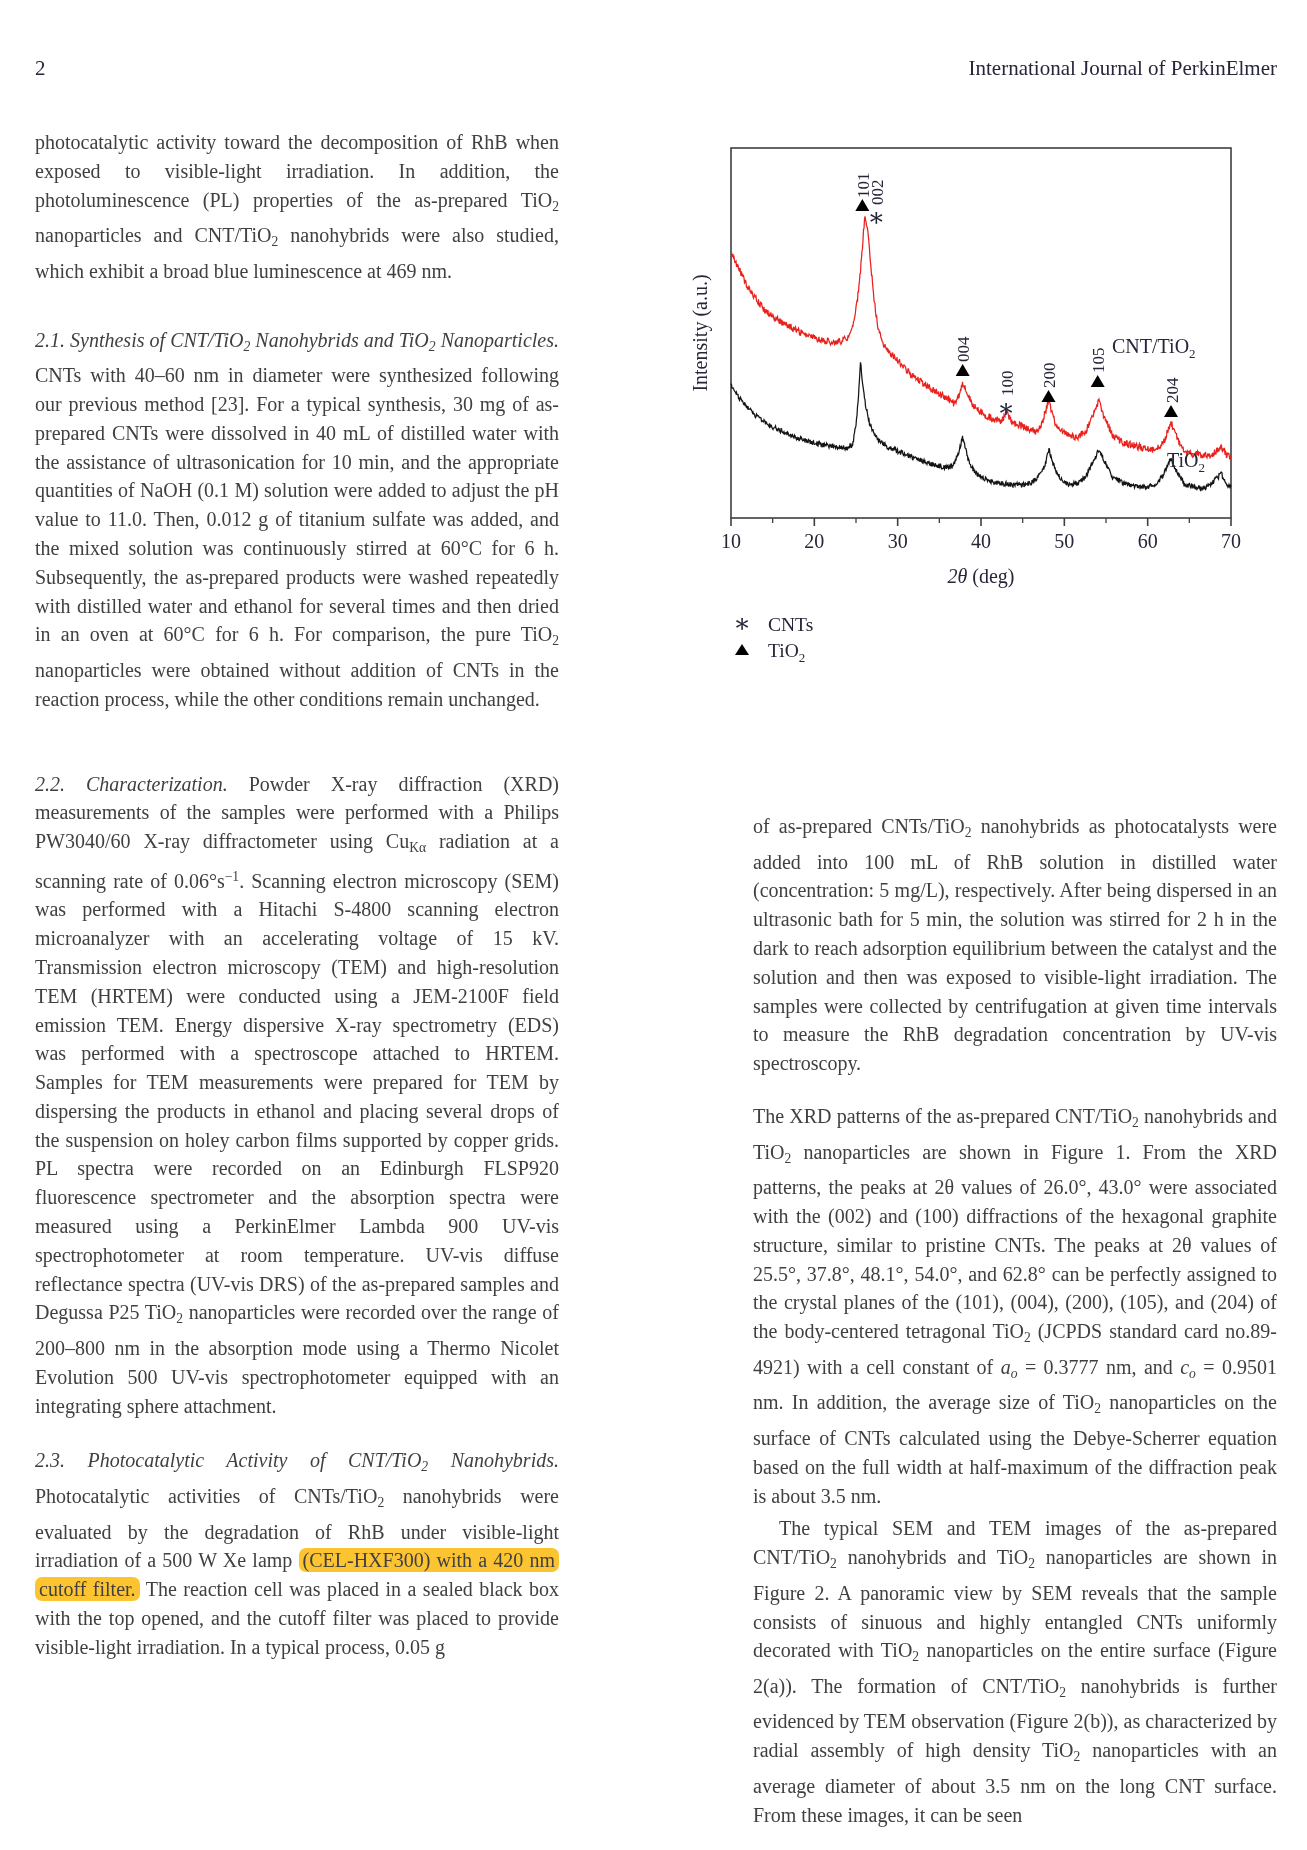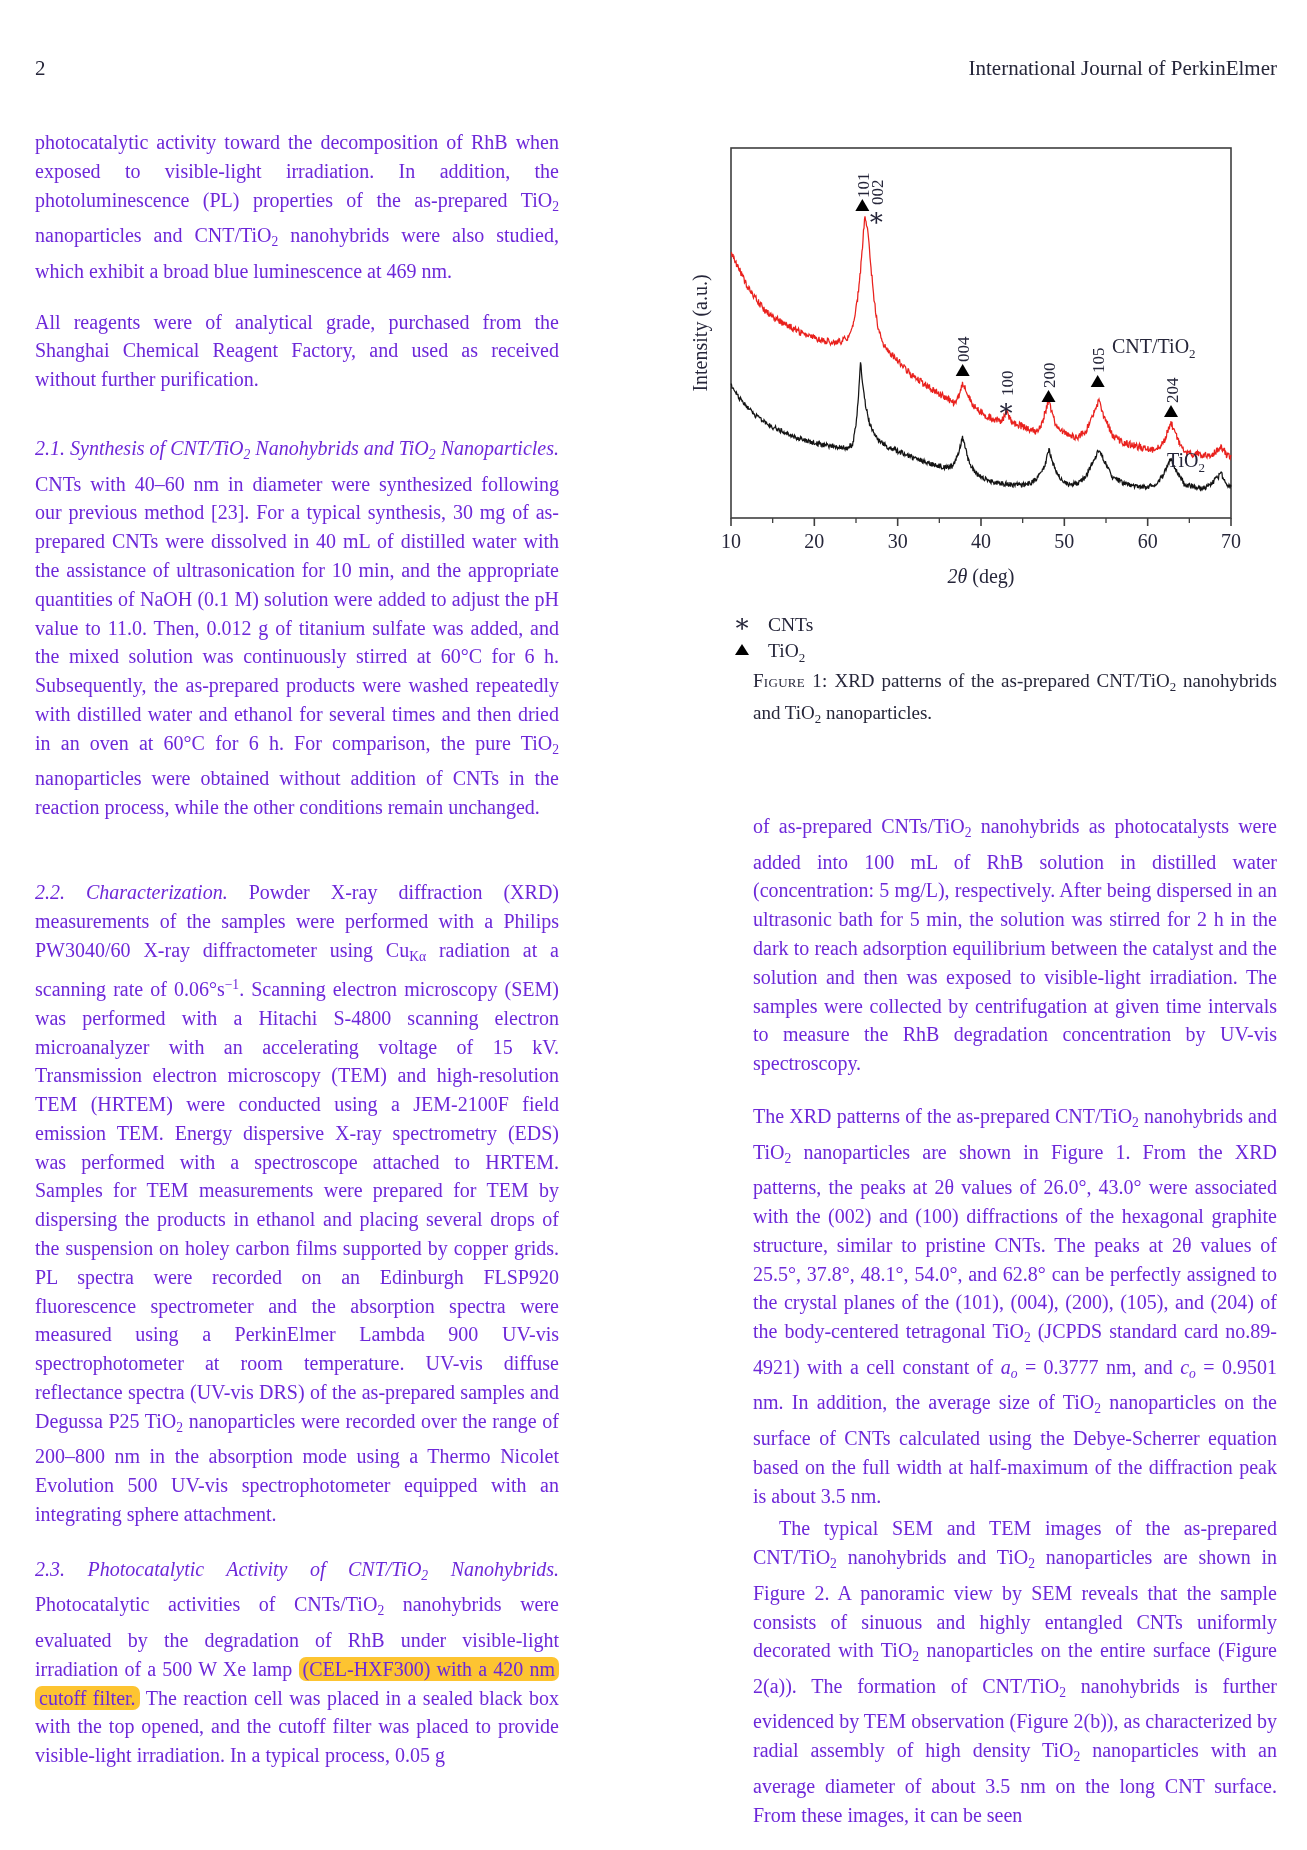--- a/index.html
+++ b/index.html
@@ -3,21 +3,21 @@
 <meta charset="utf-8">
 <style>
   html,body{margin:0;padding:0;background:#ffffff;}
   .page{position:relative;width:1307px;height:1850px;background:#fff;overflow:hidden;
         font-family:"Liberation Serif","DejaVu Serif",serif;color:#26263a;}
   .header{position:absolute;left:35px;top:56px;width:1242px;display:flex;
           justify-content:space-between;font-size:21px;}
   .col{position:absolute;width:524px;}
   #left-col{left:35px;top:118px;}
   #right-col{left:753px;top:800px;}
-  .para{margin:0;text-align:justify;font-size:20px;line-height:28.8px;color:#6d28d9;}
+  .para{margin:0;text-align:justify;font-size:20px;line-height:28.8px;color:#404040;}
   .para.indent{text-indent:26px;}
   .sec{margin:0;font-size:22.5px;font-weight:bold;color:#16161f;
        font-family:"Liberation Serif","DejaVu Serif",serif;}
   .i{font-style:italic;margin-top:28px;}
   .sub{font-size:0.68em;vertical-align:-0.28em;}
   .sup{font-size:0.68em;vertical-align:0.5em;}
   .hl{background:var(--hl,#fdc431);border-radius:7px;padding:1px 4px;
       box-decoration-break:clone;-webkit-box-decoration-break:clone;}
   .figure{position:absolute;left:595px;top:115px;width:700px;}
   #chart{display:block;}
@@ -29,21 +29,20 @@
 <body>
 
 <div class="page">
   <div class="header">
     <span>2</span>
     <span>International Journal of PerkinElmer</span>
   </div>
 
   <div id="left-col" class="col">
       <p class="para" style="margin-top: 10px;"><span class=""><span class="">photocatalytic activity toward the decomposition of RhB when exposed to visible-light irradiation. In addition, the photoluminescence (PL) properties of the as-prepared TiO</span><span class="sub ">2</span><span class=""> nanoparticles and CNT/TiO</span><span class="sub ">2</span><span class=""> nanohybrids were also studied, which exhibit a broad blue luminescence at 469 nm.</span></span></p>
-      <p class="para" style="margin-top: 22px;"><span class=""><span class="">All reagents were of analytical grade, purchased from the Shanghai Chemical Reagent Factory, and used as received without further purification.</span></span></p>
       <p class="para" style="margin-top: 40px;"><span class="i"><span class="">2.1. Synthesis of CNT/TiO</span><span class="sub ">2</span><span class=""> Nanohybrids and TiO</span><span class="sub ">2</span><span class=""> Nanoparticles.</span></span><span class=""><span class=""> CNTs with 40–60 nm in diameter were synthesized following our previous method [23]. For a typical synthesis, 30 mg of as-prepared CNTs were dissolved in 40 mL of distilled water with the assistance of ultrasonication for 10 min, and the appropriate quantities of NaOH (0.1 M) solution were added to adjust the pH value to 11.0. Then, 0.012 g of titanium sulfate was added, and the mixed solution was continuously stirred at 60°C for 6 h. Subsequently, the as-prepared products were washed repeatedly with distilled water and ethanol for several times and then dried in an oven at 60°C for 6 h. For comparison, the pure TiO</span><span class="sub ">2</span><span class=""> nanoparticles were obtained without addition of CNTs in the reaction process, while the other conditions remain unchanged.</span></span></p>
       <p class="para" style="margin-top: 56px;"><span class="i"><span class="">2.2. Characterization.</span></span><span class=""><span class=""> Powder X-ray diffraction (XRD) measurements of the samples were performed with a Philips PW3040/60 X-ray diffractometer using Cu</span></span><span class="sub"><span class="">Kα</span></span><span class=""><span class=""> radiation at a scanning rate of 0.06°s</span></span><span class="sup"><span class="">−1</span></span><span class=""><span class="">. Scanning electron microscopy (SEM) was performed with a Hitachi S-4800 scanning electron microanalyzer with an accelerating voltage of 15 kV. Transmission electron microscopy (TEM) and high-resolution TEM (HRTEM) were conducted using a JEM-2100F field emission TEM. Energy dispersive X-ray spectrometry (EDS) was performed with a spectroscope attached to HRTEM. Samples for TEM measurements were prepared for TEM by dispersing the products in ethanol and placing several drops of the suspension on holey carbon films supported by copper grids. PL spectra were recorded on an Edinburgh FLSP920 fluorescence spectrometer and the absorption spectra were measured using a PerkinElmer Lambda 900 UV-vis spectrophotometer at room temperature. UV-vis diffuse reflectance spectra (UV-vis DRS) of the as-prepared samples and Degussa P25 TiO</span><span class="sub ">2</span><span class=""> nanoparticles were recorded over the range of 200–800 nm in the absorption mode using a Thermo Nicolet Evolution 500 UV-vis spectrophotometer equipped with an integrating sphere attachment.</span></span></p>
       <p class="para" style="margin-top: 26px;"><span class="i"><span class="">2.3. Photocatalytic Activity of CNT/TiO</span><span class="sub ">2</span><span class=""> Nanohybrids.</span></span><span class=""><span class=""> Photocatalytic activities of CNTs/TiO</span><span class="sub ">2</span><span class=""> nanohybrids were evaluated by the degradation of RhB under visible-light irradiation of a 500 W Xe lamp </span></span><span class="hl"><span class="">(CEL-HXF300) with a 420 nm cutoff filter.</span></span><span class=""><span class=""> The reaction cell was placed in a sealed black box with the top opened, and the cutoff filter was placed to provide visible-light irradiation. In a typical process, 0.05 g</span></span></p>
     </div>
 
   <div class="figure">
     <svg id="chart" width="700" height="560" viewBox="0 0 700 560">
         <rect x="136" y="33" width="500" height="370" fill="none" stroke="#3f3f3f" stroke-width="1.6"></rect>
         <g>
           <line x1="136" y1="403" x2="136" y2="411" stroke="#3f3f3f" stroke-width="1.6"></line>
@@ -87,23 +86,20 @@
         <text x="509.16666666666663" y="258" fill="#26263a" font-family="&quot;Liberation Serif&quot;,&quot;DejaVu Serif&quot;,serif" font-size="17" transform="rotate(-90 509.16666666666663 258)">105</text>
         <polygon points="569,302 583,302 576,290" fill="#000"></polygon>
         <text x="582.5" y="288" fill="#26263a" font-family="&quot;Liberation Serif&quot;,&quot;DejaVu Serif&quot;,serif" font-size="17" transform="rotate(-90 582.5 288)">204</text>
         <g>
           <polygon points="140,540 154,540 147,529" fill="#000"></polygon>
         </g>
         <text x="147" y="517" fill="#26263a" font-family="&quot;Liberation Serif&quot;,&quot;DejaVu Serif&quot;,serif" font-size="26" text-anchor="middle">∗</text>
         <text x="173" y="516" fill="#26263a" font-family="&quot;Liberation Serif&quot;,&quot;DejaVu Serif&quot;,serif" font-size="19.5"><tspan>C</tspan><tspan>N</tspan><tspan>T</tspan><tspan>s</tspan></text>
         <text x="173" y="542" fill="#26263a" font-family="&quot;Liberation Serif&quot;,&quot;DejaVu Serif&quot;,serif" font-size="19.5"><tspan>T</tspan><tspan>i</tspan><tspan>O</tspan><tspan dy="5" font-size="13">2</tspan></text>
       </svg>
-    <div class="caption">
-      <span class="figlabel">Figure 1:</span><span id="caption-text"><span class=""> XRD patterns of the as-prepared CNT/TiO</span><span class="sub ">2</span><span class=""> nanohybrids and TiO</span><span class="sub ">2</span><span class=""> nanoparticles.</span></span>
-    </div>
   </div>
 
   <div id="right-col" class="col">
       <p class="para" style="margin-top: 12px;"><span class=""><span class="">of as-prepared CNTs/TiO</span><span class="sub ">2</span><span class=""> nanohybrids as photocatalysts were added into 100 mL of RhB solution in distilled water (concentration: 5 mg/L), respectively. After being dispersed in an ultrasonic bath for 5 min, the solution was stirred for 2 h in the dark to reach adsorption equilibrium between the catalyst and the solution and then was exposed to visible-light irradiation. The samples were collected by centrifugation at given time intervals to measure the RhB degradation concentration by UV-vis spectroscopy.</span></span></p>
       <p class="para" style="margin-top: 24px;"><span class=""><span class="">The XRD patterns of the as-prepared CNT/TiO</span><span class="sub ">2</span><span class=""> nanohybrids and TiO</span><span class="sub ">2</span><span class=""> nanoparticles are shown in Figure 1. From the XRD patterns, the peaks at 2θ values of 26.0°, 43.0° were associated with the (002) and (100) diffractions of the hexagonal graphite structure, similar to pristine CNTs. The peaks at 2θ values of 25.5°, 37.8°, 48.1°, 54.0°, and 62.8° can be perfectly assigned to the crystal planes of the (101), (004), (200), (105), and (204) of the body-centered tetragonal TiO</span><span class="sub ">2</span><span class=""> (JCPDS standard card no.89-4921) with a cell constant of </span></span><span class="i"><span class="">a</span></span><span class="i sub"><span class="">o</span></span><span class=""><span class=""> = 0.3777 nm, and </span></span><span class="i"><span class="">c</span></span><span class="i sub"><span class="">o</span></span><span class=""><span class=""> = 0.9501 nm. In addition, the average size of TiO</span><span class="sub ">2</span><span class=""> nanoparticles on the surface of CNTs calculated using the Debye-Scherrer equation based on the full width at half-maximum of the diffraction peak is about 3.5 nm.</span></span></p>
       <p class="para indent" style="margin-top: 4px;"><span class=""><span class="">The typical SEM and TEM images of the as-prepared CNT/TiO</span><span class="sub ">2</span><span class=""> nanohybrids and TiO</span><span class="sub ">2</span><span class=""> nanoparticles are shown in Figure 2. A panoramic view by SEM reveals that the sample consists of sinuous and highly entangled CNTs uniformly decorated with TiO</span><span class="sub ">2</span><span class=""> nanoparticles on the entire surface (Figure 2(a)). The formation of CNT/TiO</span><span class="sub ">2</span><span class=""> nanohybrids is further evidenced by TEM observation (Figure 2(b)), as characterized by radial assembly of high density TiO</span><span class="sub ">2</span><span class=""> nanoparticles with an average diameter of about 3.5 nm on the long CNT surface. From these images, it can be seen</span></span></p>
     </div>
 </div>
 
 </body></html>

